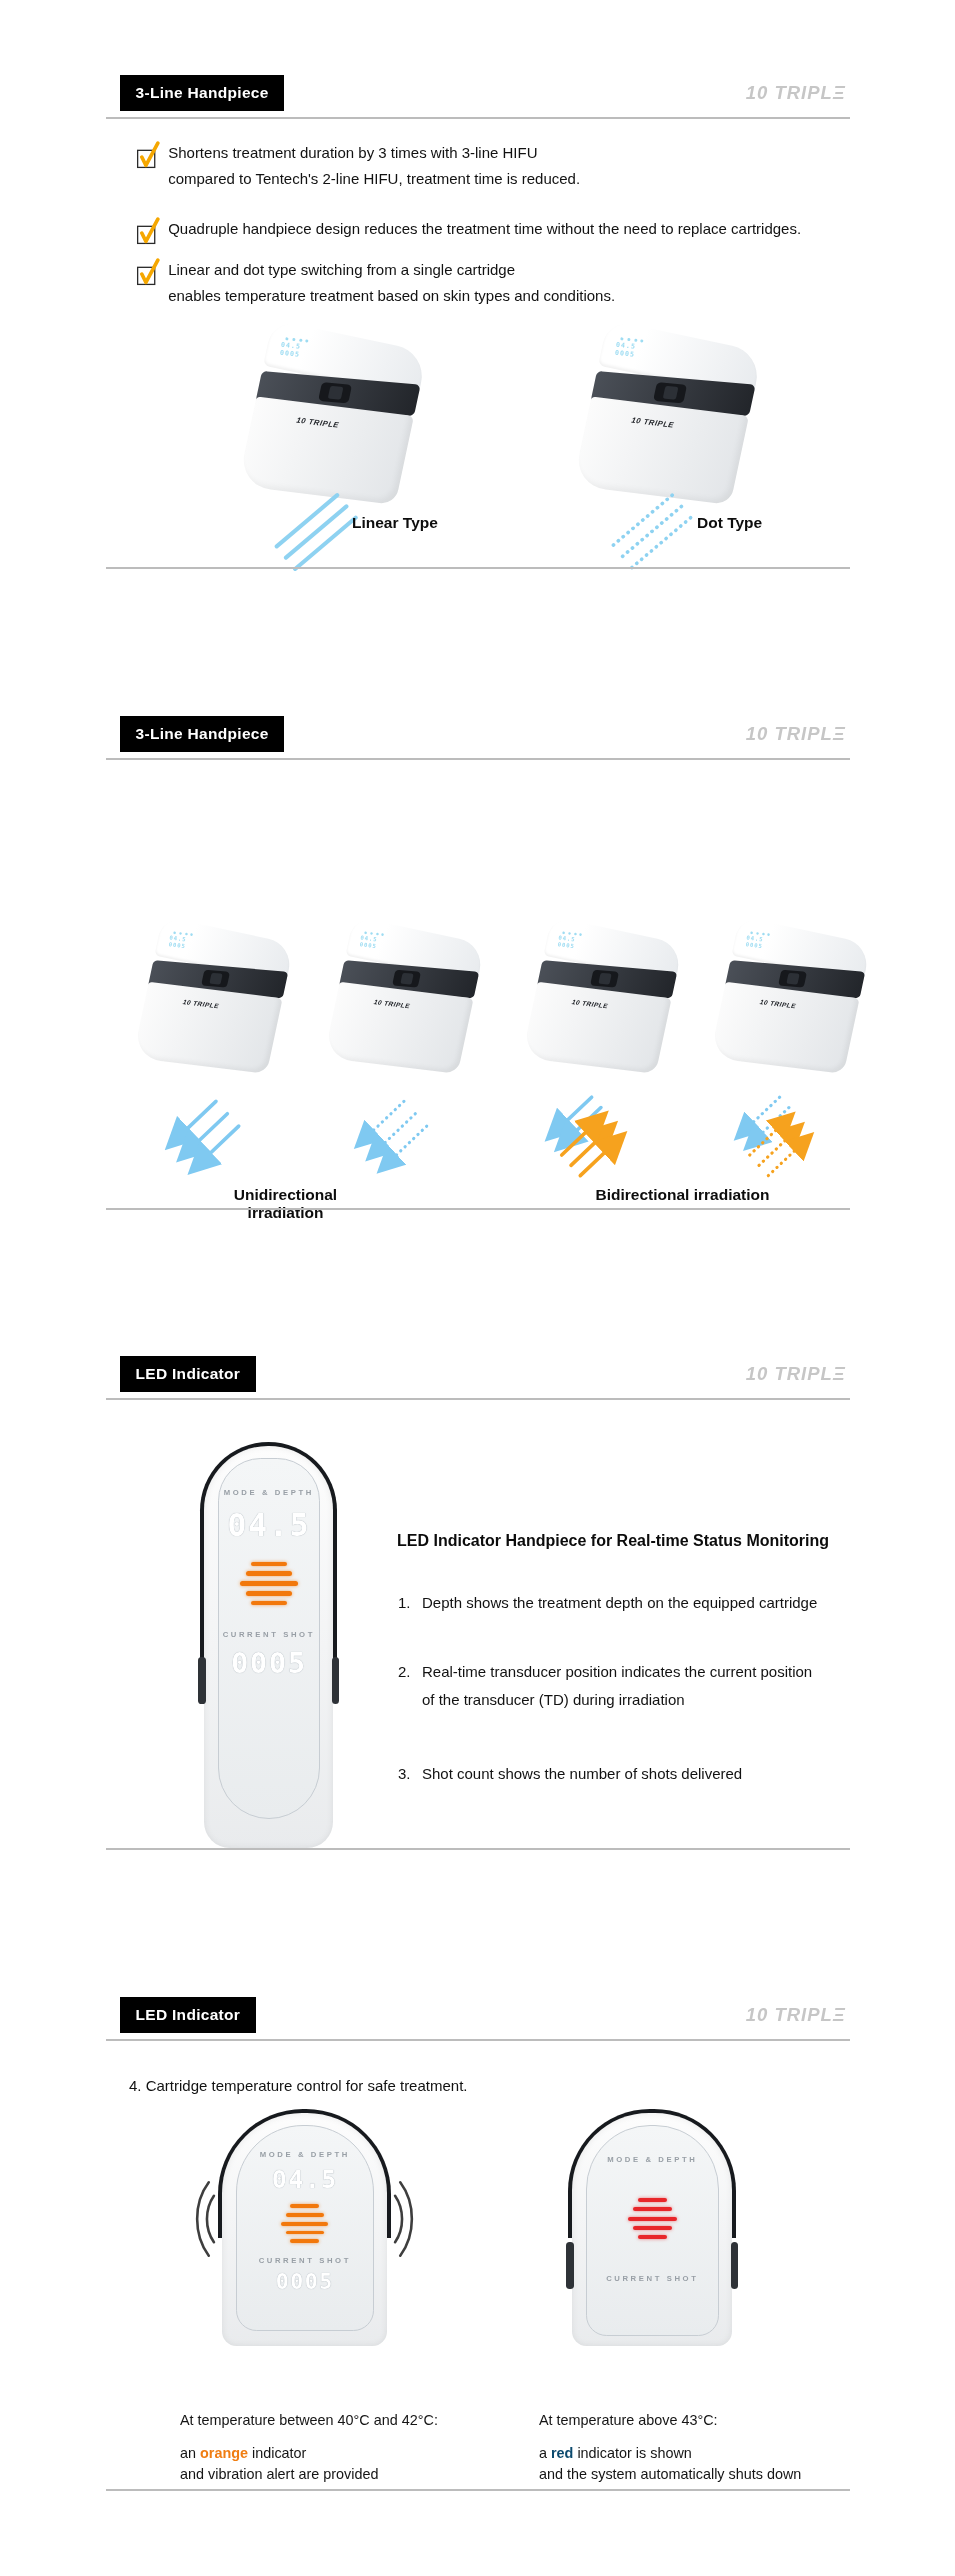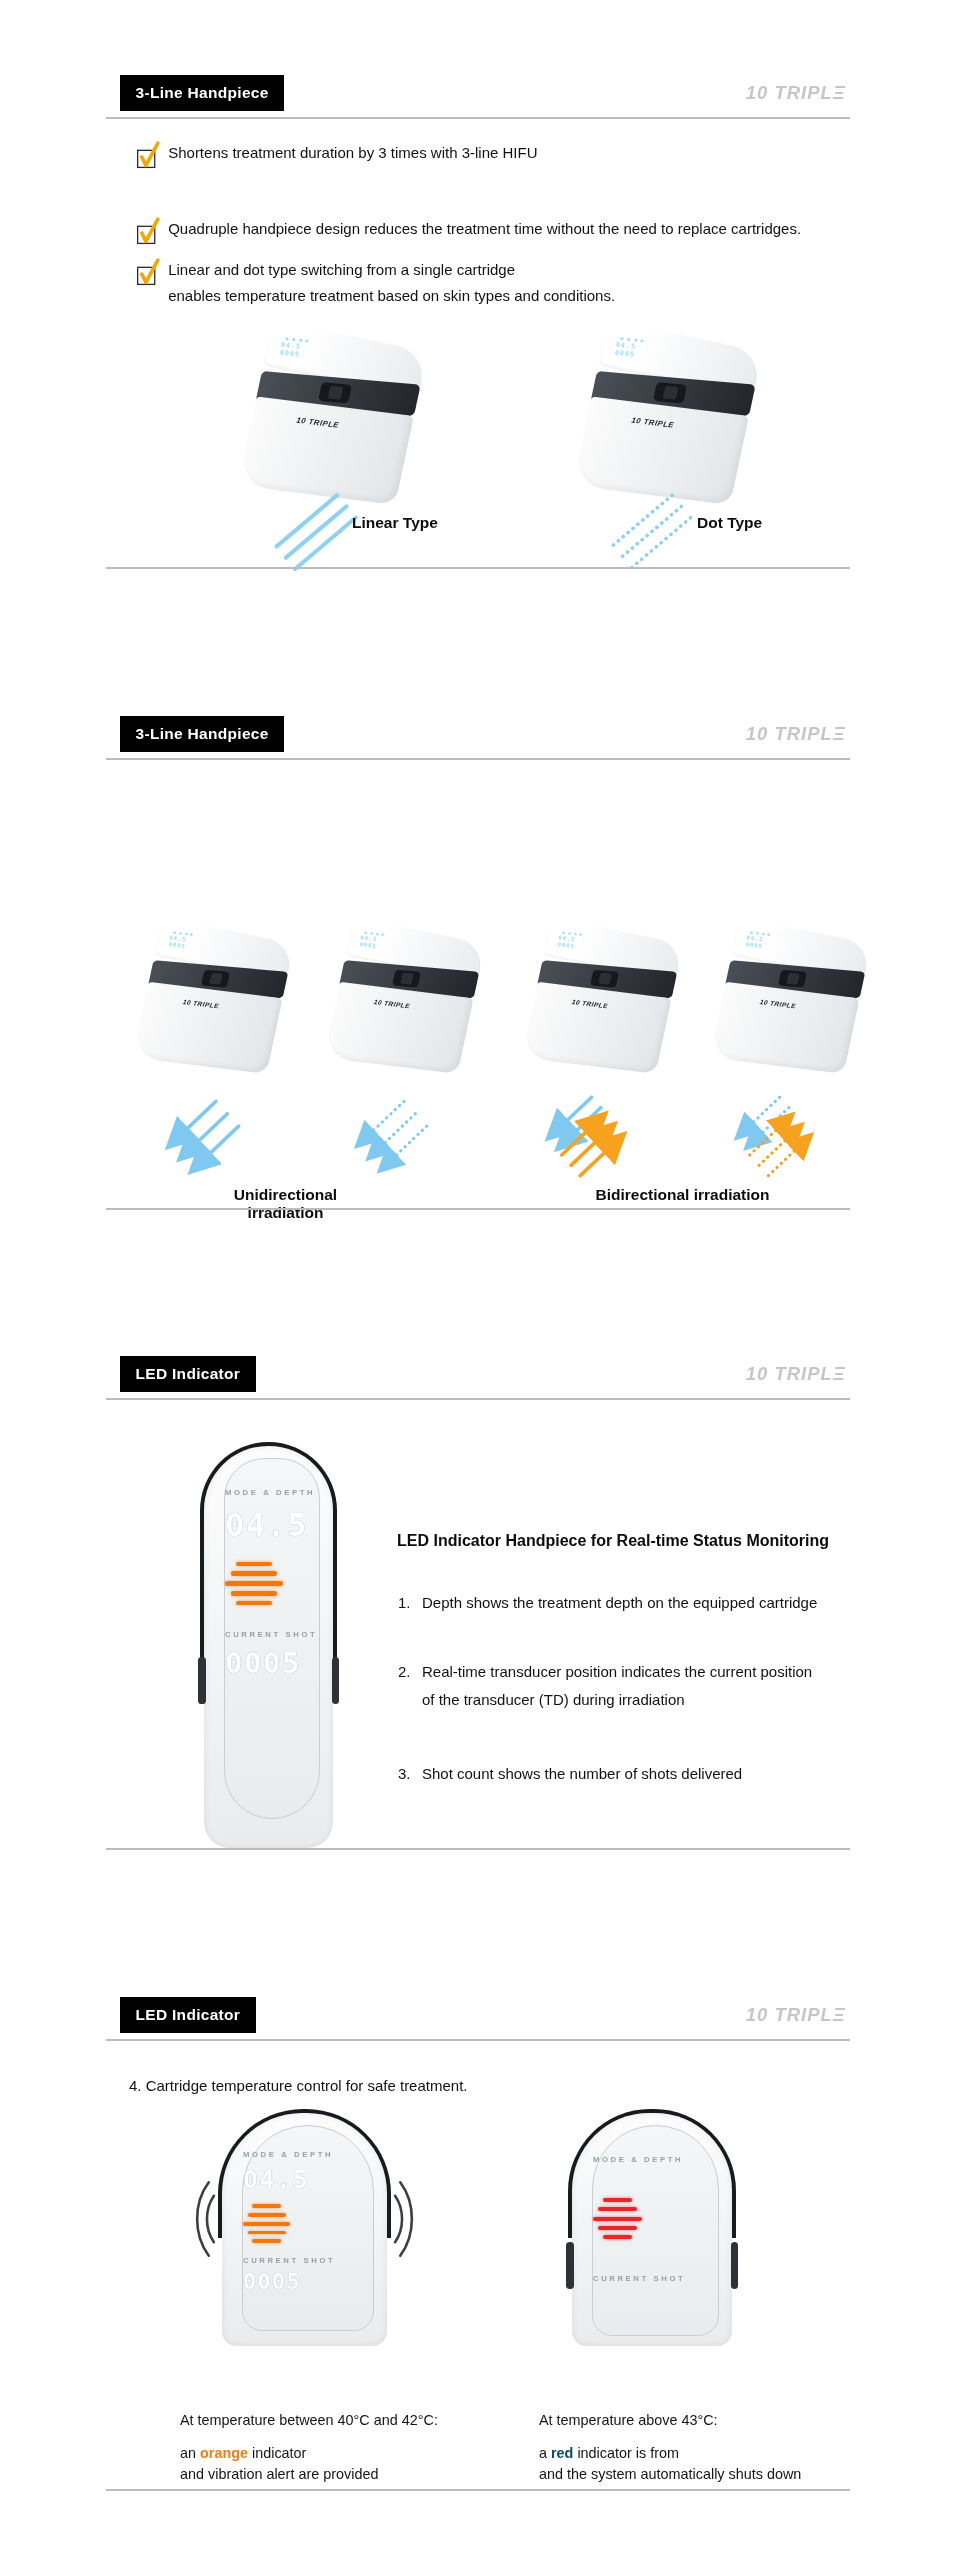--- a/index.html
+++ b/index.html
@@ -48,23 +48,23 @@
   
   .type-label{position:absolute;font-size:15.5px;font-weight:bold;color:#0d0d0d;}
   .irr-label{position:absolute;font-size:15.5px;font-weight:bold;color:#0d0d0d;text-align:center;width:175px;}
 
   
   .fv{position:absolute;}
   .fv-rim{position:absolute;left:-3.6px;right:-3.6px;top:-3.6px;height:55%;background:#171a1e;
           border-radius:72px 72px 0 0;}
   .fv-body{position:absolute;inset:0;background:linear-gradient(180deg,#fdfdfd,#e9ebed);
            border-radius:64px 64px 26px 26px;box-shadow:inset 0 0 7.2px rgba(0,0,0,.08);}
-  .fv-panel{position:absolute;left:20px;right:13.4px;top:12.4px;border:1.5px solid #c7cdd3;
+  .fv-panel{position:absolute;left:14px;right:13.4px;top:12.4px;border:1.5px solid #c7cdd3;
             background:linear-gradient(180deg,#f4f6f7,#e9ecee);
-            display:flex;flex-direction:column;align-items:flex-start;}
+            display:flex;flex-direction:column;align-items:center;}
   .fv-label{font-size:7.7px;font-weight:bold;letter-spacing:2.6px;color:#989fa6;}
   .fv-digits{font-family:"DejaVu Sans Mono",monospace;font-weight:bold;color:#fff;
              text-shadow:0 0 1px #aab3ba, 0 0 0.5px #aab3ba;letter-spacing:1.5px;}
   .bars{display:flex;flex-direction:column;align-items:center;}
   .bars i{display:block;height:4.6px;border-radius:2.6px;margin:2.6px 0;}
   .bars.orange i{background:#f2780c;box-shadow:0 0 3.6px rgba(242,120,12,.65);}
   .bars.red i{background:#e8262a;box-shadow:0 0 3.6px rgba(232,38,42,.6);}
   .fv-sidebtn{position:absolute;width:7.7px;height:47px;background:#2e3237;border-radius:3.6px;}
 
   
@@ -98,20 +98,21 @@
     <div class="logo">10 TRIPLΞ</div>
     <div class="hline under"></div>
 
     <div class="check-item" style="left:136px;top:140px">
       <svg width="24" height="29" viewBox="0 0 46 56">
         <rect x="3" y="18" width="33" height="33" fill="#fff" stroke="#2a2a2a" stroke-width="2.5"></rect>
         <path d="M11 31 L19 47 L42 4" stroke="#f5a700" stroke-width="7" fill="none" stroke-linecap="round" stroke-linejoin="round"></path>
       </svg>
       <div class="check-text">
         <div>Shortens treatment duration by 3 times with 3-line HIFU</div>
+        <div>compared to Tentech's 2-line HIFU, treatment time is reduced.</div>
       </div>
     </div>
 
     <div class="check-item" style="left:136px;top:216px">
       <svg width="24" height="29" viewBox="0 0 46 56">
         <rect x="3" y="18" width="33" height="33" fill="#fff" stroke="#2a2a2a" stroke-width="2.5"></rect>
         <path d="M11 31 L19 47 L42 4" stroke="#f5a700" stroke-width="7" fill="none" stroke-linecap="round" stroke-linejoin="round"></path>
       </svg>
       <div class="check-text">
         <div>Quadruple handpiece design reduces the treatment time without the need to replace cartridges.</div>
@@ -440,21 +441,21 @@
       <span class="fv-sidebtn" style="right:-6.2px;top:129px"></span>
     </div>
 
     <div class="cap" style="left:180px;top:456px">
       <div class="l1">At temperature between 40°C and 42°C:</div>
       <div><span>an </span><b style="color: rgb(240, 125, 18);">orange</b><span> indicator</span></div>
       <div>and vibration alert are provided</div>
     </div>
     <div class="cap" style="left:539px;top:456px">
       <div class="l1">At temperature above 43°C:</div>
-      <div><span>a </span><b style="color: #0c4a6e;">red</b><span> indicator is from</span></div>
+      <div><span>a </span><b style="color: #0c4a6e;">red</b><span> indicator is shown</span></div>
       <div>and the system automatically shuts down</div>
     </div>
 
     <div class="hline bottom"></div>
   </div>
 
   <div class="slide" style="top:2563px">
     
     
     

